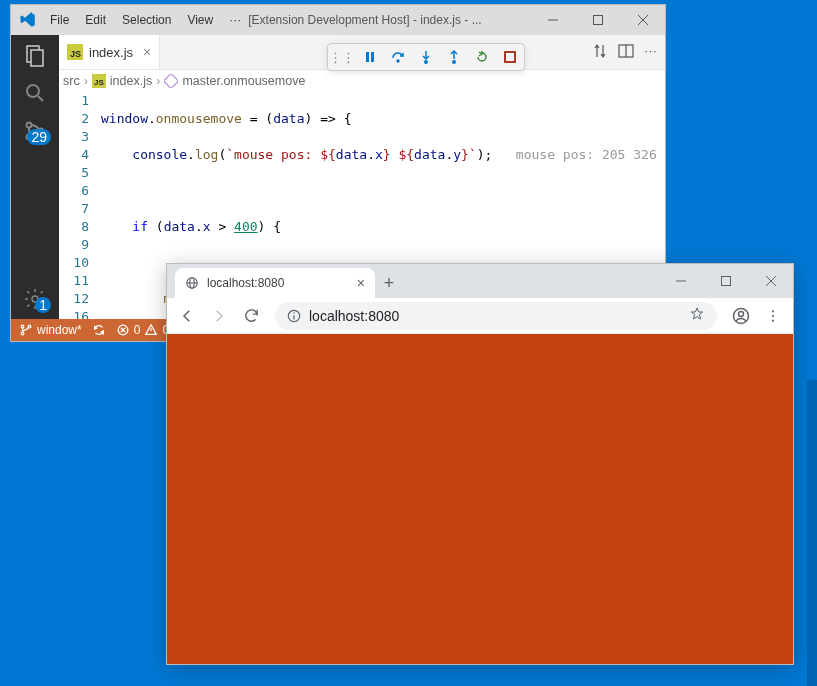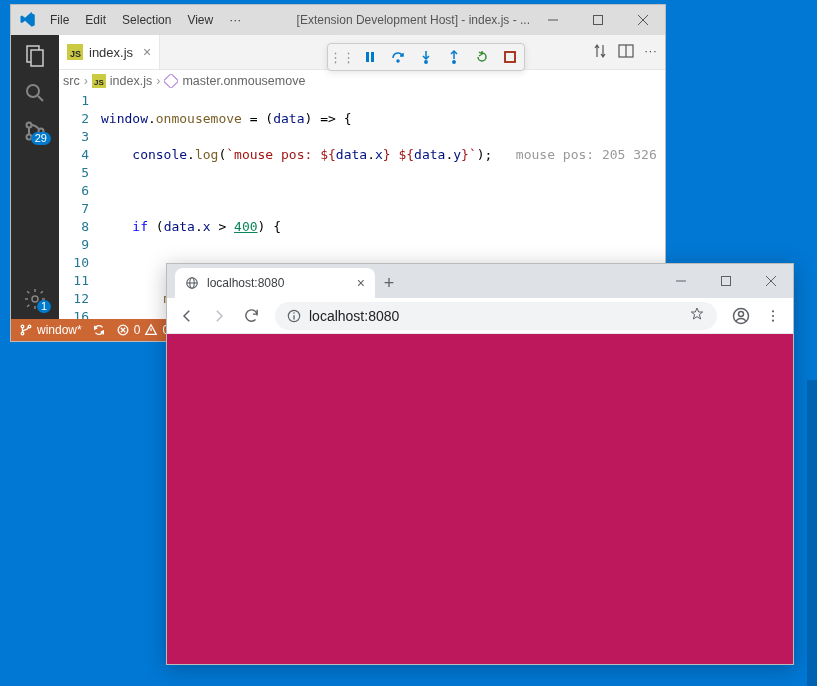--- a/index.html
+++ b/index.html
@@ -21,37 +21,37 @@
     display: flex; flex-direction: column;
   }
   .vsc-titlebar {
     height: 30px; display: flex; align-items: center;
     background: #dddddd; color: #333;
     font-size: 12px;
   }
   .vsc-logo { width: 18px; height: 18px; margin: 0 6px 0 8px; }
   .vsc-menu { display: flex; gap: 2px; }
   .vsc-menu span { padding: 4px 7px; cursor: default; color:#333;}
-  .vsc-title-center { flex: 1; text-align: right; color:#555;}
+  .vsc-title-center { flex: 1; text-align: left; color:#555;}
   .vsc-winctl { display: flex; }
   .vsc-winctl div {
     width: 45px; height: 30px; display:flex; align-items:center; justify-content:center;
     color:#555;
   }
   .vsc-body { flex:1; display:flex; min-height:0;}
   .vsc-activity {
     width: 48px; background:#2c2c2c; display:flex; flex-direction:column; align-items:center;
     padding-top:8px; gap:14px; color:#858585;
   }
   .vsc-activity .icon { width:24px; height:24px; position:relative; }
   .vsc-activity svg { width:24px; height:24px; }
   .badge {
     position:absolute; bottom:-2px; right:-4px;
     background:#007acc; color:#fff; border-radius:8px;
-    font-size:11px; padding:1px 4px; line-height:1;
+    font-size:14px; padding:1px 4px; line-height:1;
   }
   .vsc-activity .spacer{flex:1;}
   .vsc-main { flex:1; display:flex; flex-direction:column; background:#fff; min-width:0;}
   .vsc-tabs {
     height:35px; background:#f3f3f3; display:flex; align-items:center;
     border-bottom:1px solid #e7e7e7;
   }
   .vsc-tab {
     height:100%; background:#fff; display:flex; align-items:center;
     padding:0 8px; gap:6px; border-right:1px solid #e7e7e7;
@@ -100,21 +100,21 @@
     height:22px; background:#cc6633; color:#fff; display:flex; align-items:center;
     font-size:12px; padding:0 8px; gap:10px;
   }
   .statusbar .item{display:flex;align-items:center;gap:4px;}
   .statusbar svg{width:14px;height:14px;}
 
   
   .chrome {
     position:absolute; left:166px; top:263px;
     width:628px; height:402px;
-    background:#be185d; border:1px solid #bbb;
+    background:#c2410c; border:1px solid #bbb;
     display:flex; flex-direction:column;
     box-shadow:0 4px 20px rgba(0,0,0,0.25);
   }
   .ch-tabstrip{
     height:34px; background:#dee1e6; display:flex; align-items:flex-end;
     padding-left:8px;
   }
   .ch-tab{
     height:30px; background:#fff; border-radius:8px 8px 0 0;
     display:flex; align-items:center; padding:0 10px; gap:8px;

